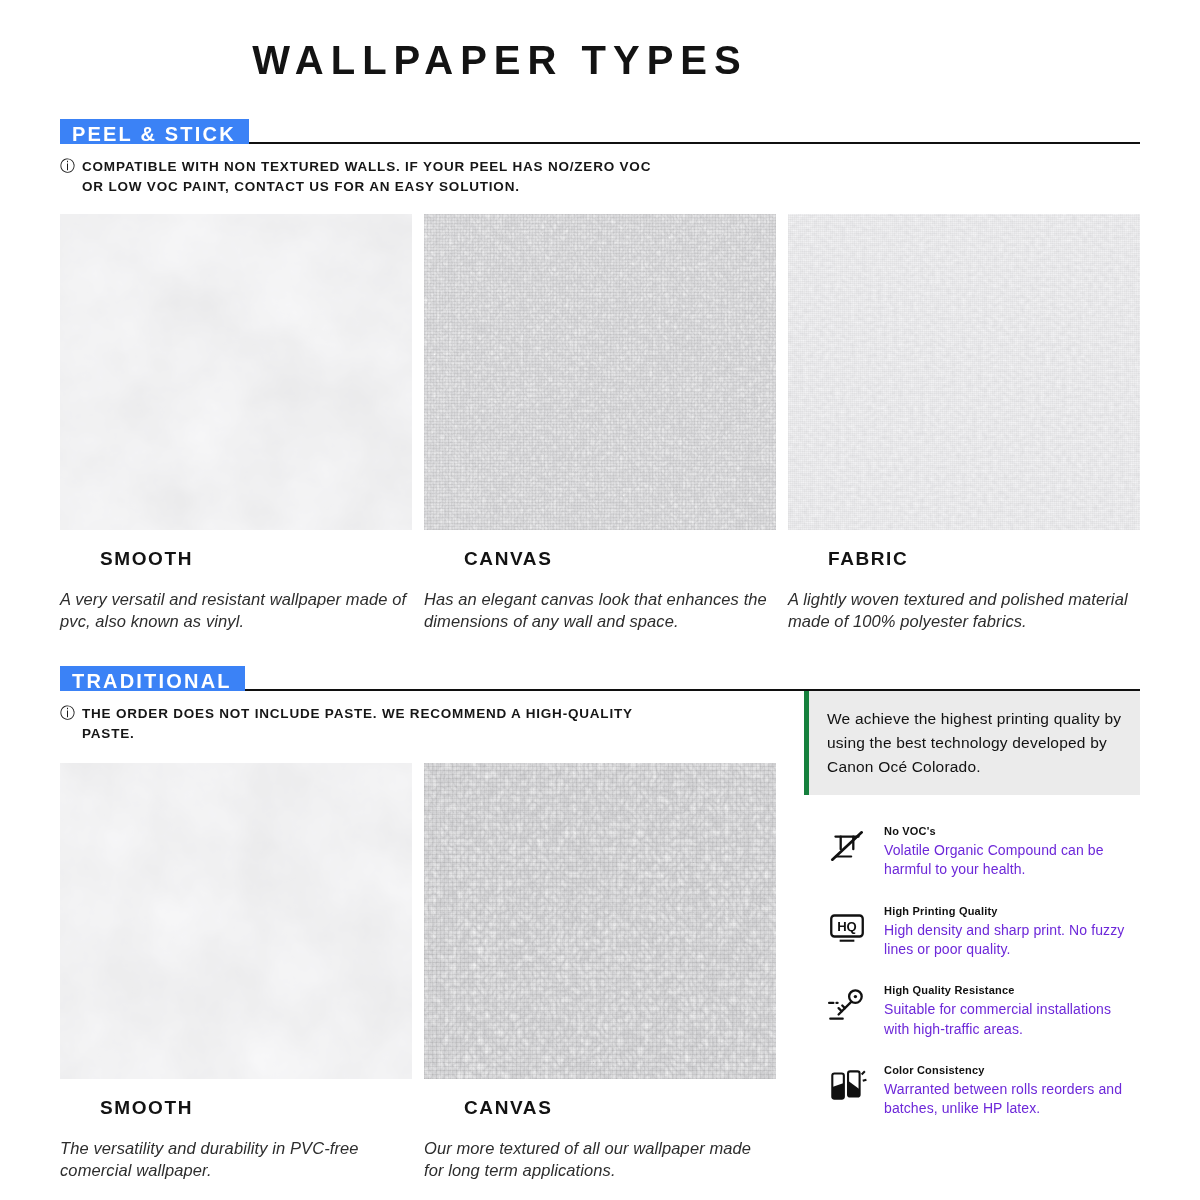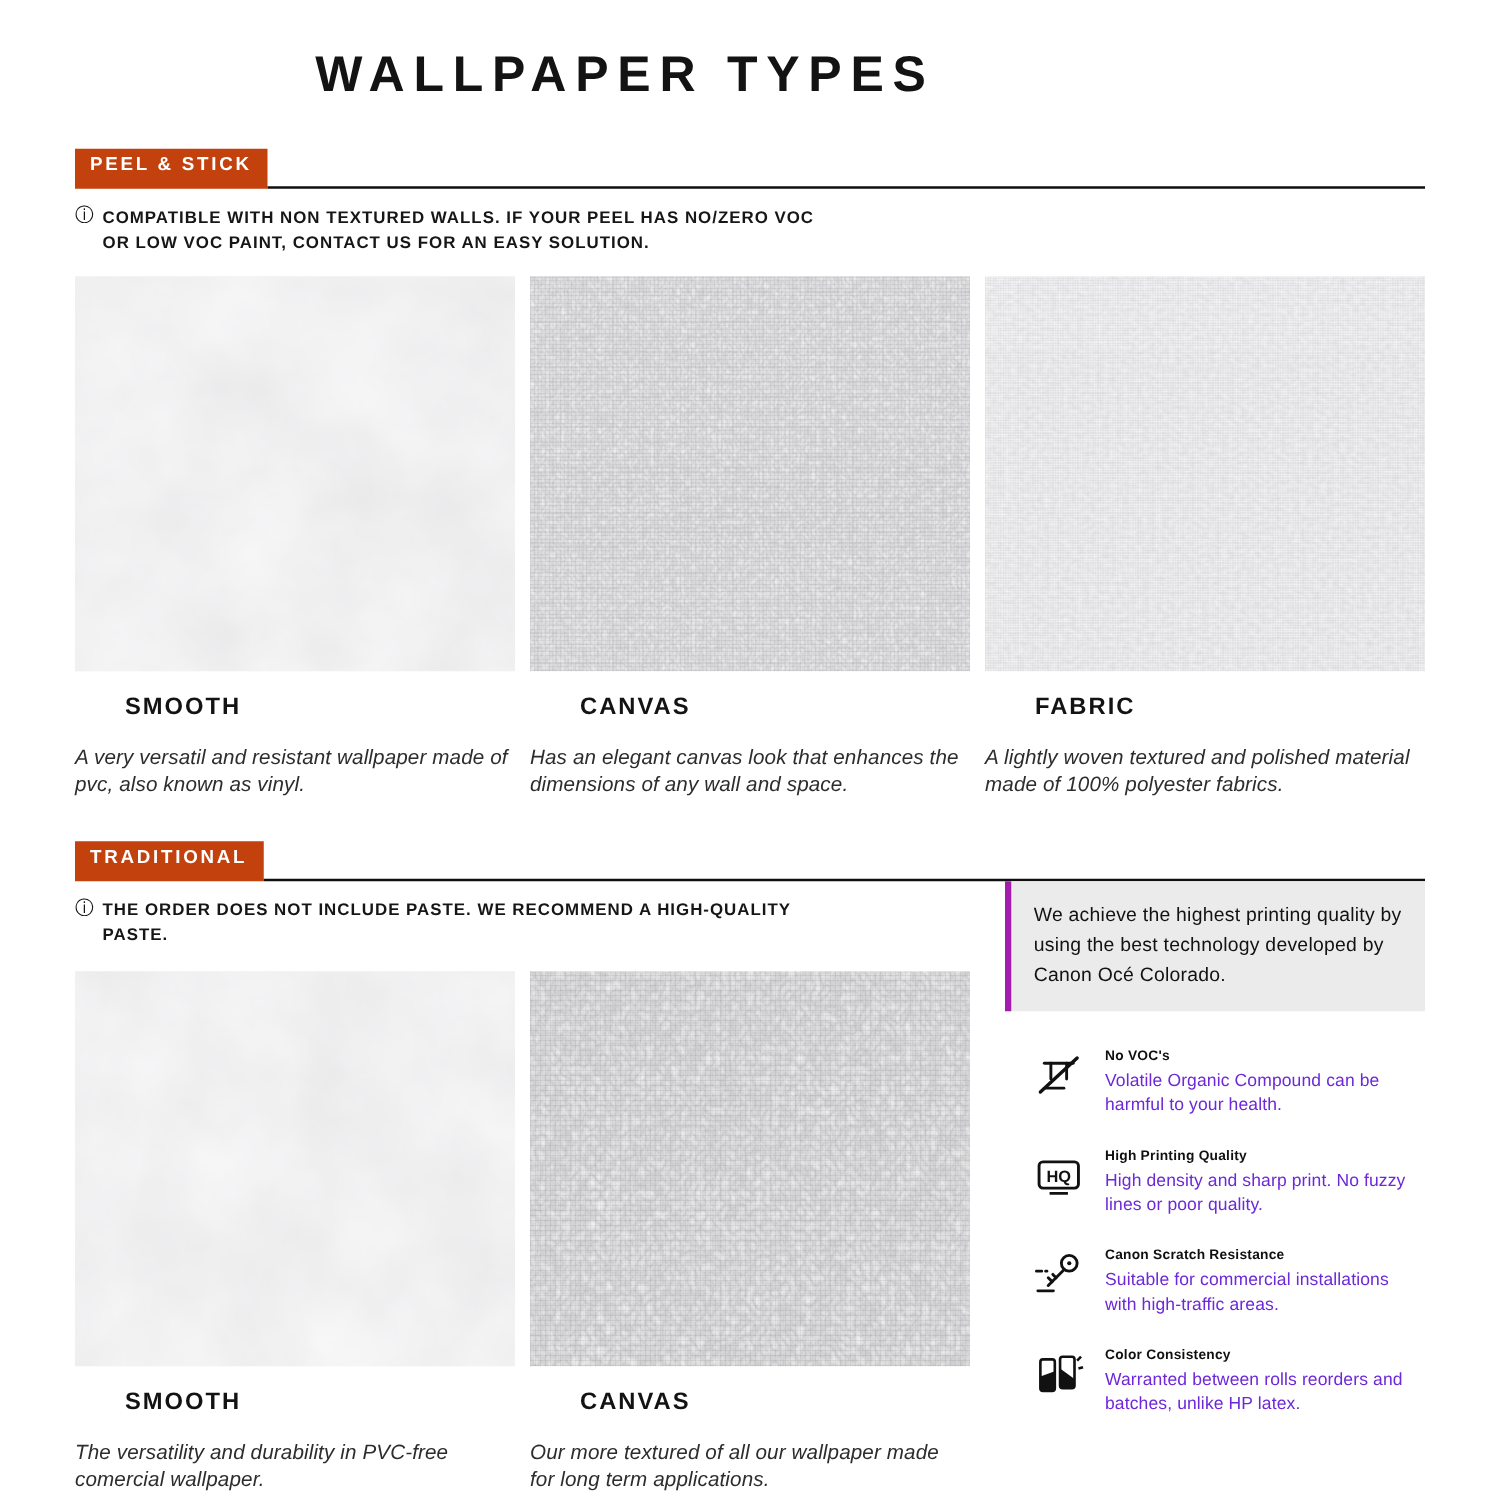--- a/index.html
+++ b/index.html
@@ -13,22 +13,22 @@
 
   
   .title-wrap { width:880px; text-align:center; margin-bottom:36px; }
   .page-title {
     font-size:40px; font-weight:700; letter-spacing:7px; color:#131313;
   }
 
   
   .sec-head { display:flex; align-items:flex-end; }
   .badge {
-    background:#c2410c; color:#ffffff; font-weight:700;
-    font-size:15px; letter-spacing:2.2px; padding:5px 13px 12px 12px;
+    background:#3b82f6; color:#ffffff; font-weight:700;
+    font-size:20px; letter-spacing:2.2px; padding:5px 13px 0 12px;
     line-height:1; white-space:nowrap;
   }
   .rule { flex:1; height:2px; background:#101010; }
 
   
   .note { display:flex; gap:7px; margin-top:13px; align-items:flex-start; }
   .info-ic { font-size:15px; line-height:1.2; flex-shrink:0; }
   .note-text {
     font-size:13.5px; font-weight:600; letter-spacing:0.8px;
     line-height:1.5; max-width:575px; color:#161616;
@@ -69,21 +69,21 @@
   
   .sec-peel { margin-bottom:34px; }
 
   
   .trad-body { display:flex; align-items:flex-start; }
   .trad-left { width:716px; }
   .trad-left .swatch-grid { margin-top:18px; }
 
   .quality { margin-left:auto; width:336px; }
   .quote-box {
-    background:#ebebeb; border-left:5px solid #a21caf;
+    background:#ebebeb; border-left:5px solid #15803d;
     padding:16px 14px 16px 18px;
     font-size:15.5px; line-height:1.55; color:#121212; letter-spacing:0.2px;
     margin-top:0;
   }
   .features { margin-top:30px; padding-left:22px; }
   .feature { display:flex; gap:16px; margin-bottom:25px; }
   .f-icon { flex-shrink:0; width:42px; height:42px;text-align:center; }
   .f-icon svg { width:42px; height:42px; display:block; }
   .f-title { font-size:11px; font-weight:700; color:#101010; margin-bottom:4px; letter-spacing:0.2px; }
   .f-desc { font-size:14px; line-height:1.38; color:#6d28d9; letter-spacing:0.1px; max-width:252px; }
@@ -295,21 +295,21 @@
                 <path d="M3 18 H11" stroke-dasharray="4 3"></path>
                 <circle cx="28" cy="12" r="6"></circle>
                 <circle cx="28" cy="12" r="1.6" fill="#111" stroke="none"></circle>
                 <path d="M24 17 L12 29"></path>
                 <path d="M15 26 L12 23"></path>
                 <path d="M18 23 L15.5 20.5"></path>
                 <path d="M4 33 H16" stroke-width="2"></path>
               </svg>
             </div>
             <div class="f-text">
-              <div class="f-title">Canon Scratch Resistance</div>
+              <div class="f-title">High Quality Resistance</div>
               <div class="f-desc">Suitable for commercial installations with high-traffic areas.</div>
             </div>
           </div>
 
           <div class="feature">
             <div class="f-icon">
               <svg viewBox="0 0 40 40" fill="none" stroke="#111" stroke-width="2">
                 <rect x="6" y="9" width="11" height="24" rx="2"></rect>
                 <path d="M6 22 L17 18 V30.5 Q17 33 14.5 33 H8.5 Q6 33 6 30.5 Z" fill="#111" stroke="none"></path>
                 <rect x="21" y="7" width="11" height="24" rx="2"></rect>

